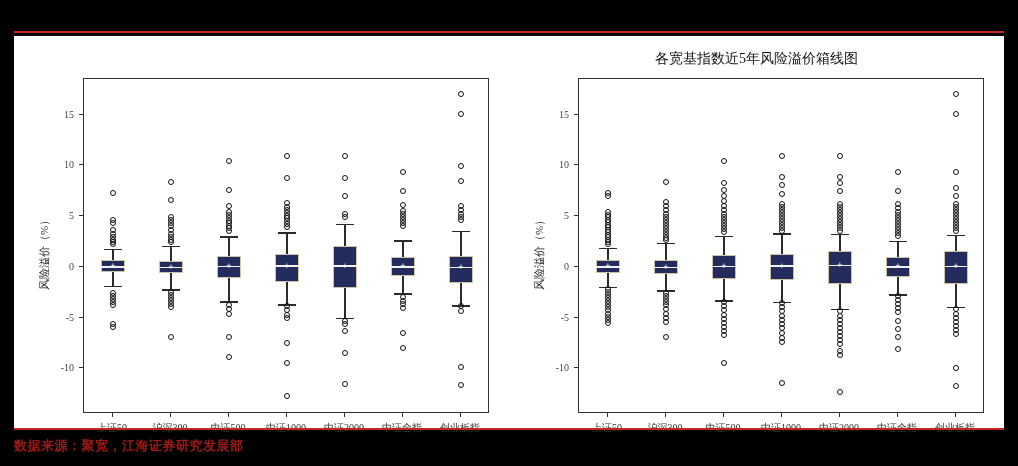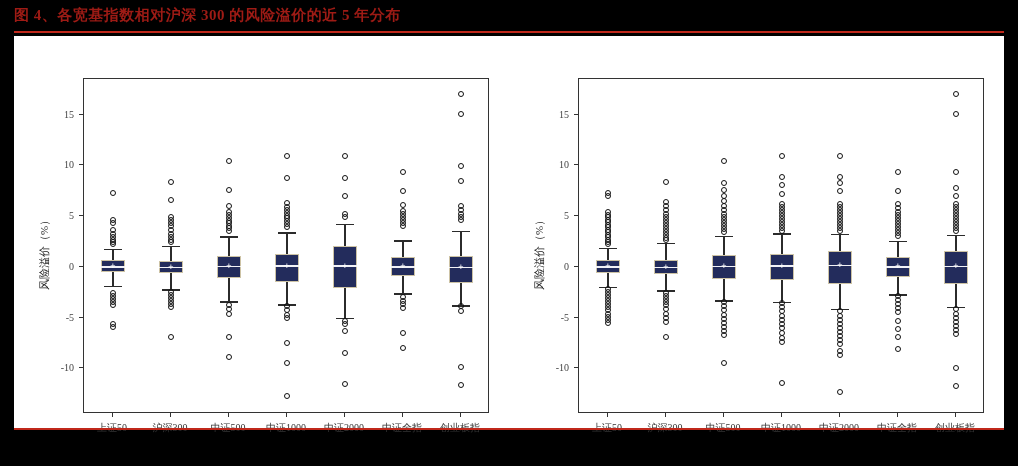--- a/index.html
+++ b/index.html
@@ -178,21 +178,20 @@
     border-radius: 50%;
     background: transparent;
     box-sizing: border-box;
     transform: translate(-50%, -50%);
   }
 </style>
 </head>
 <body>
 
 <div id="figure-header">
-  <div id="figure-title">图 4、各宽基指数相对沪深 300 的风险溢价的近 5 年分布</div>
   <div id="header-rule"></div>
 </div>
 
 <div id="chart-canvas">
   <div class="panel" id="panel-left">
       <div class="plot-frame" style="left: 69px; top: 42px; width: 406px; height: 335px;">
         <div class="bp-whisker-line" style="left: 28.3px; top: 169.53px; height: 37.053px;"></div>
         <div class="bp-cap" style="left: 20.2304px; width: 17.5392px; top: 169.53px;"></div>
         <div class="bp-cap" style="left: 20.2304px; width: 17.5392px; top: 206.583px;"></div>
         <div class="bp-box" style="left: 16.82px; width: 24.36px; top: 180.697px; height: 12.6894px;"></div>
@@ -363,20 +362,21 @@
       <div class="xtick-mark" style="left: 272px; top: 377px;"></div>
       <div class="xtick-label" style="left: 272px; top: 385px;">中证1000</div>
       <div class="xtick-mark" style="left: 330px; top: 377px;"></div>
       <div class="xtick-label" style="left: 330px; top: 385px;">中证2000</div>
       <div class="xtick-mark" style="left: 388px; top: 377px;"></div>
       <div class="xtick-label" style="left: 388px; top: 385px;">中证全指</div>
       <div class="xtick-mark" style="left: 446px; top: 377px;"></div>
       <div class="xtick-label" style="left: 446px; top: 385px;">创业板指</div>
     </div>
   <div class="panel" id="panel-right">
+      <div class="panel-title">各宽基指数近5年风险溢价箱线图</div>
       <div class="plot-frame" style="left: 69px; top: 42px; width: 406px; height: 335px;">
         <div class="bp-whisker-line" style="left: 28.3px; top: 168.515px; height: 39.0833px;"></div>
         <div class="bp-cap" style="left: 20.2304px; width: 17.5392px; top: 168.515px;"></div>
         <div class="bp-cap" style="left: 20.2304px; width: 17.5392px; top: 207.598px;"></div>
         <div class="bp-box" style="left: 16.82px; width: 24.36px; top: 181.205px; height: 12.6894px;"></div>
         <div class="bp-median" style="left: 16.82px; width: 24.36px; top: 187.295px;"></div>
         <div class="bp-mean" style="left: 29px; top: 187.295px;">+</div>
         <div class="bp-outlier" style="left: 29px; top: 113.697px;"></div>
         <div class="bp-outlier" style="left: 29px; top: 116.742px;"></div>
         <div class="bp-outlier" style="left: 29px; top: 132.985px;"></div>
@@ -612,13 +612,14 @@
       <div class="xtick-label" style="left: 330px; top: 385px;">中证2000</div>
       <div class="xtick-mark" style="left: 388px; top: 377px;"></div>
       <div class="xtick-label" style="left: 388px; top: 385px;">中证全指</div>
       <div class="xtick-mark" style="left: 446px; top: 377px;"></div>
       <div class="xtick-label" style="left: 446px; top: 385px;">创业板指</div>
     </div>
 </div>
 
 <div id="figure-footer">
   <div id="footer-rule"></div>
+  <div id="source-note">数据来源：聚宽，江海证券研究发展部</div>
 </div>
 
 </body></html>

